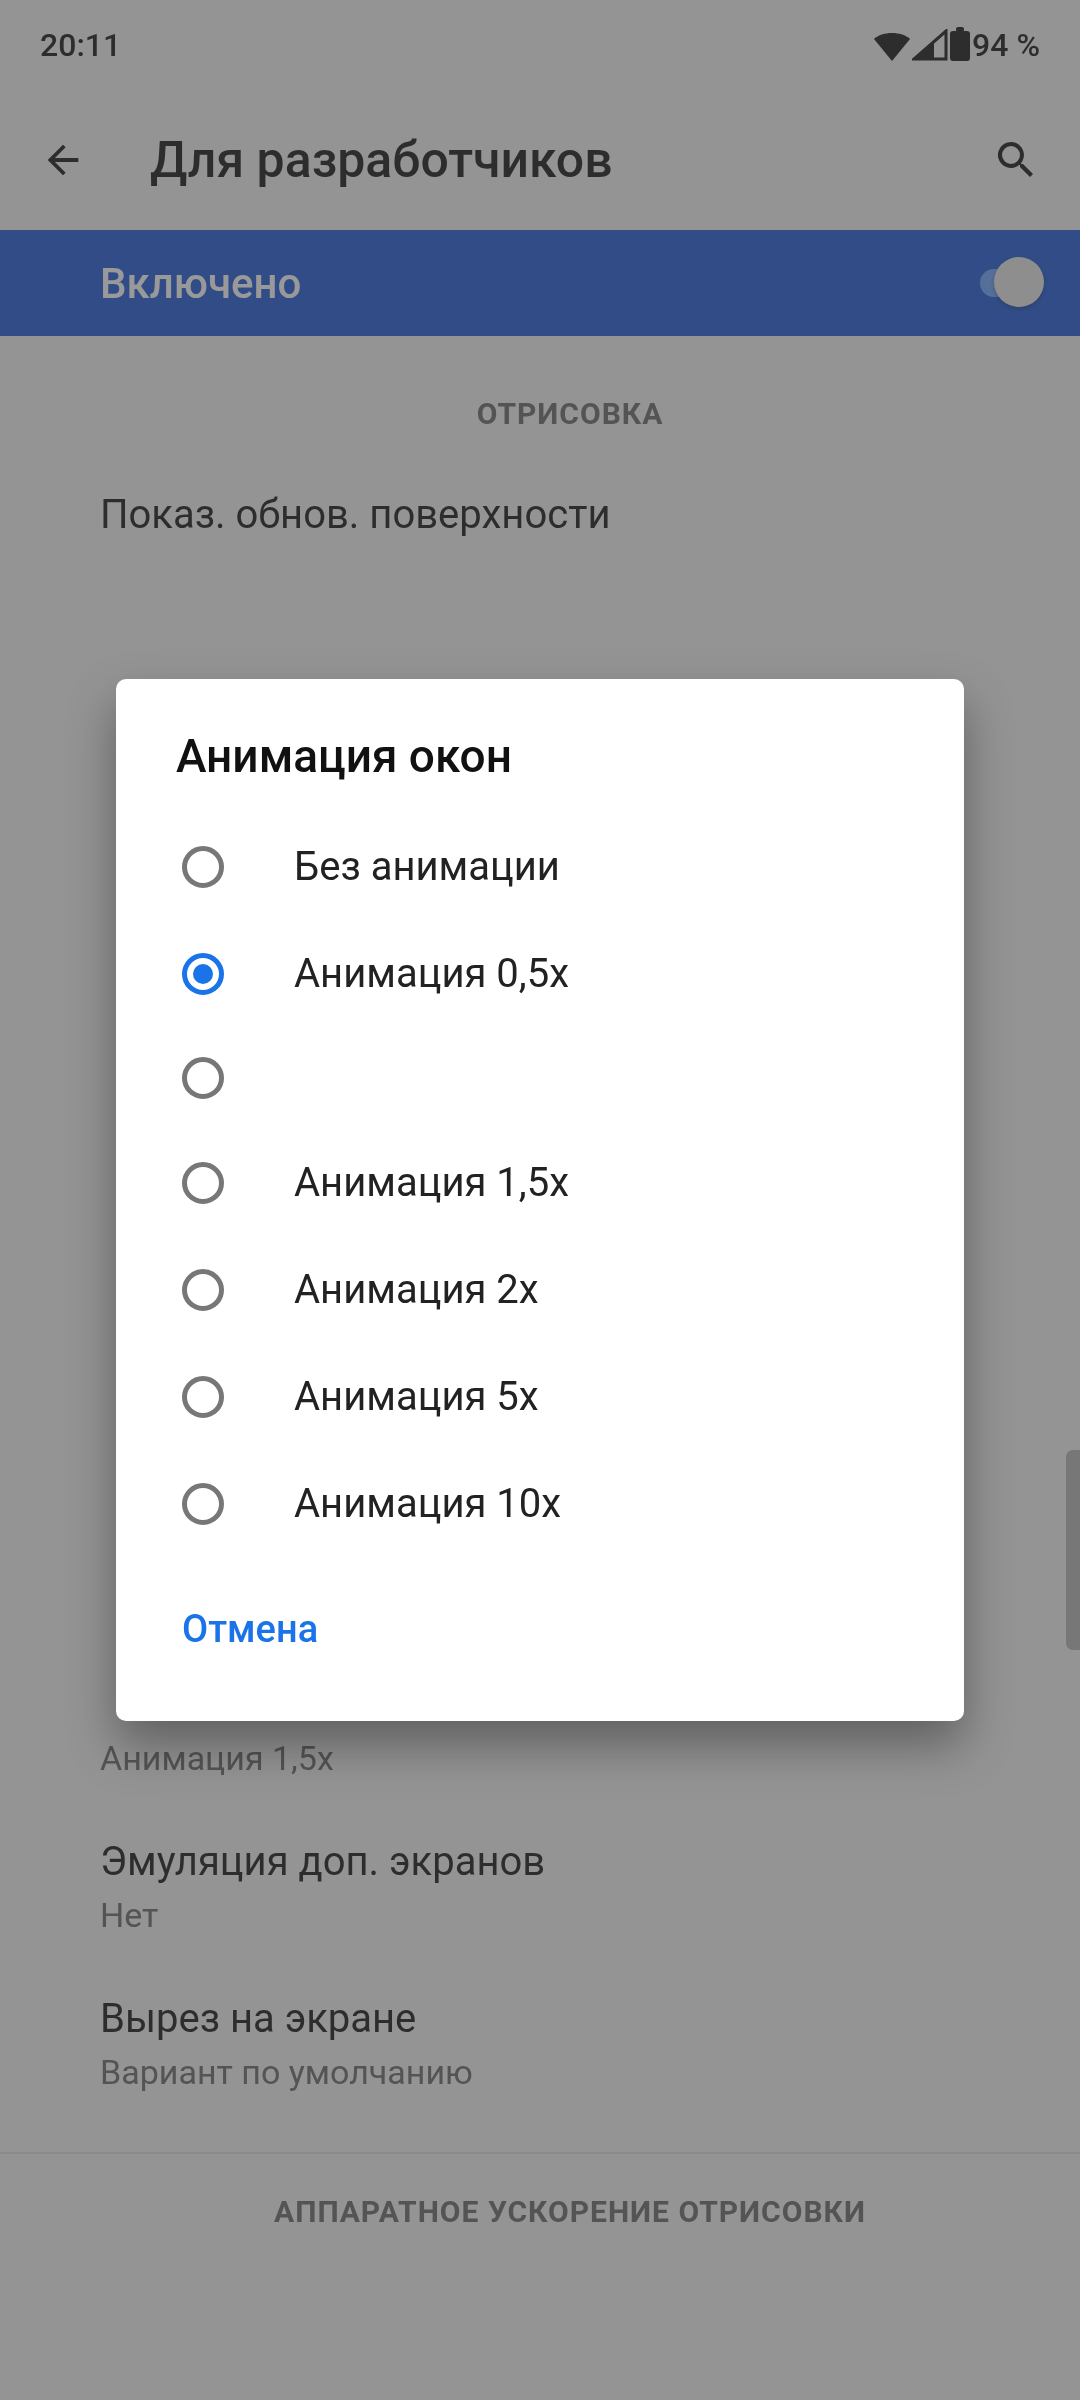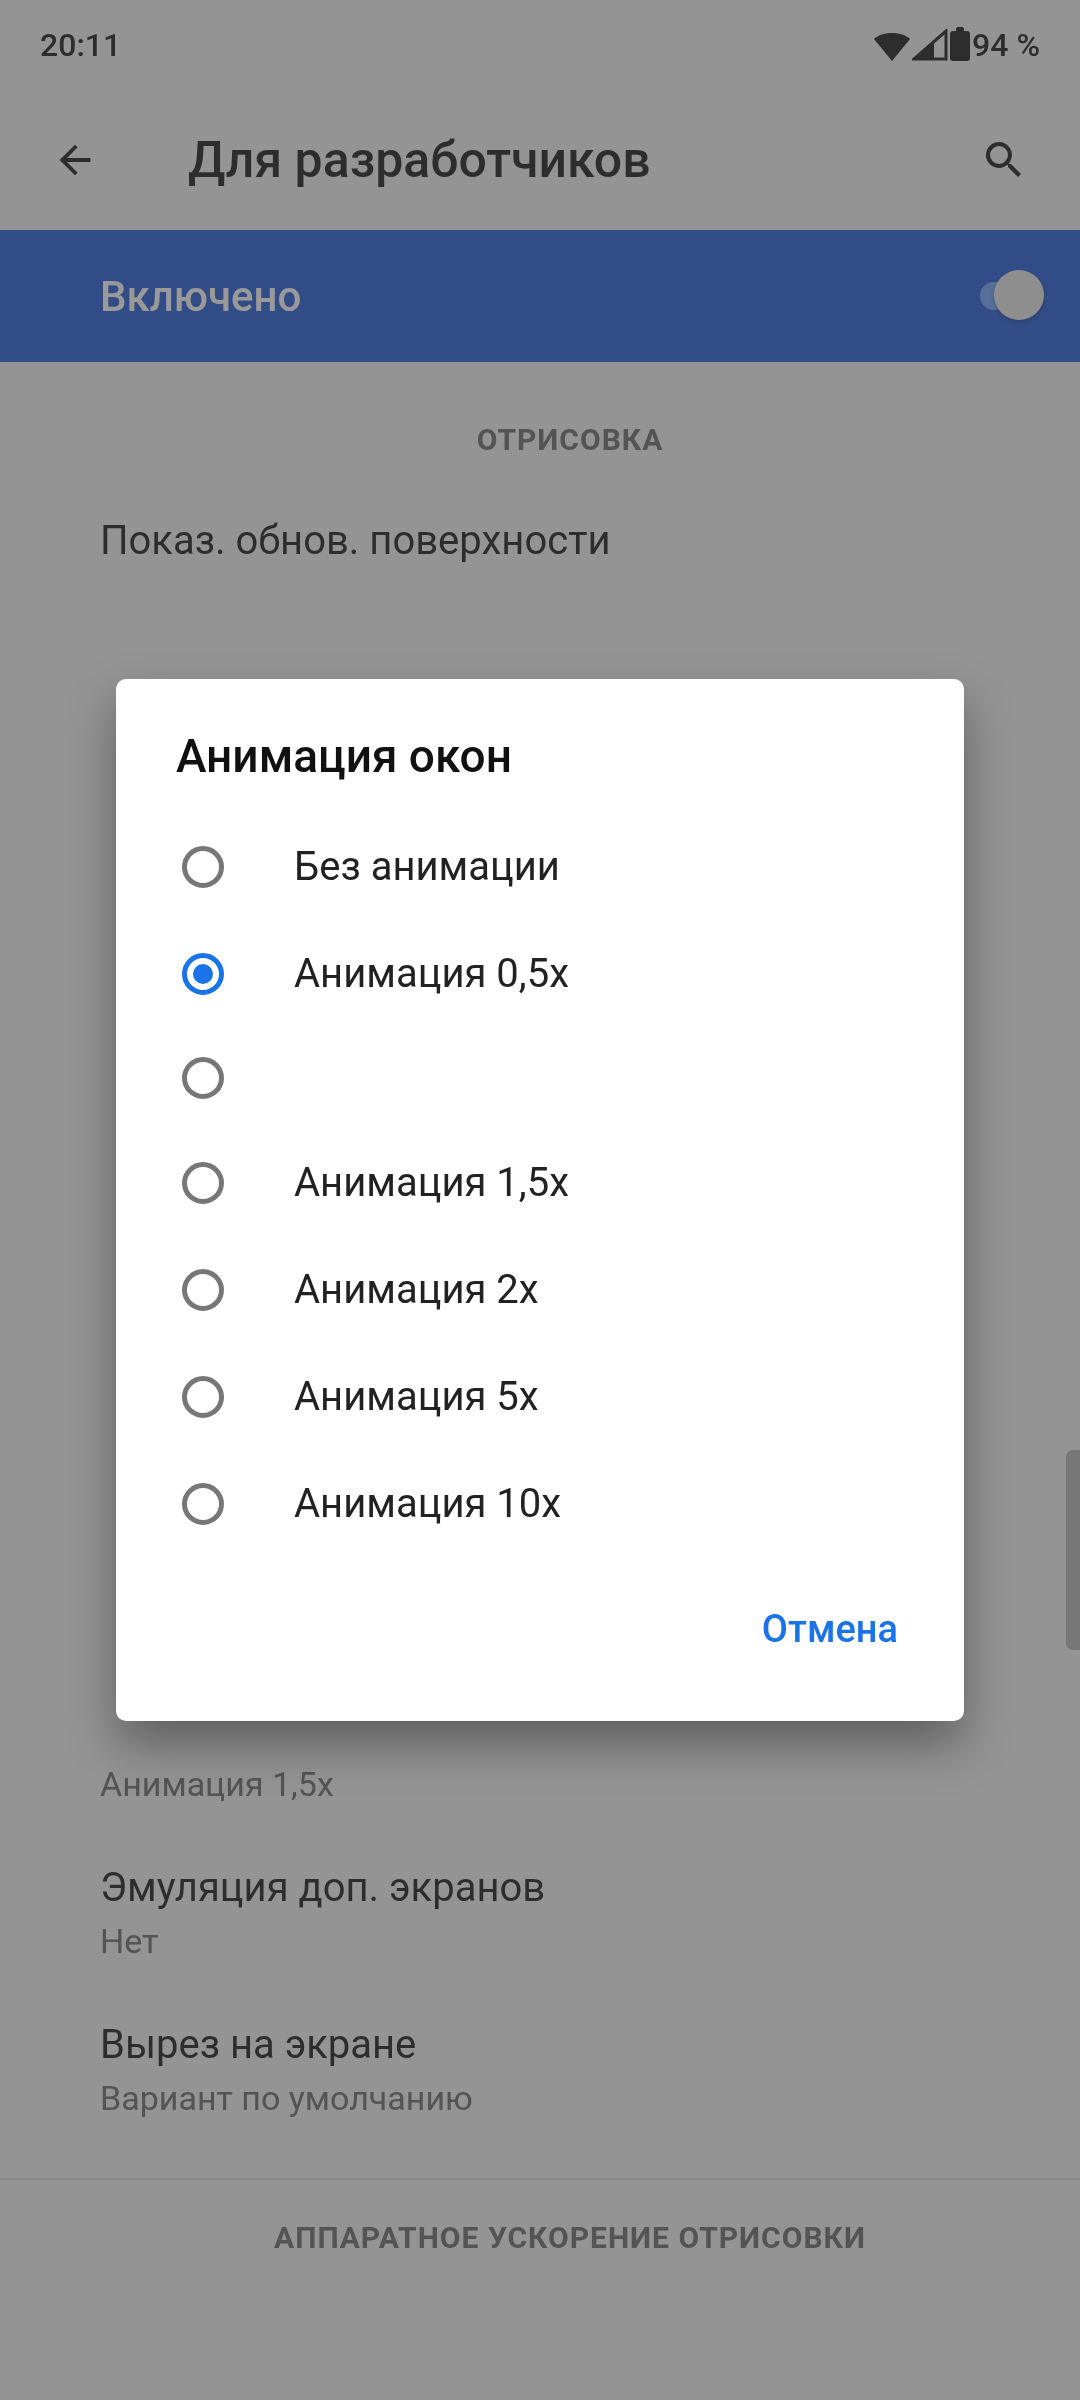--- a/index.html
+++ b/index.html
@@ -1,42 +1,42 @@
 <!DOCTYPE html>
 <html><head>
   <meta charset="utf-8">
   <style>
     * { margin:0; padding:0; box-sizing:border-box; font-family:Roboto,Arial,sans-serif; -webkit-font-smoothing:antialiased; }
     html,body { width:1080px; height:2400px; overflow:hidden; background:#f3f3f3; }
     .status-bar { height:90px; display:flex; align-items:center; justify-content:space-between; padding:0 40px; color:#111; font-size:32px; font-weight:500; }
     .status-right { display:flex; align-items:center; }
     .status-right svg { display:block; }
-    .app-bar { height:140px; display:flex; align-items:center; padding:0 52px; gap:90px; }
+    .app-bar { height:140px; display:flex; align-items:center; padding:0 40px; gap:64px; }
     .app-bar-title { font-size:50px; font-weight:500; color:#111; flex:1; }
-    .master-switch { height:132px; background:#1a56d6; display:flex; align-items:center; padding:0 40px 0 100px; }
+    .master-switch { height:106px; background:#1a56d6; display:flex; align-items:center; padding:0 40px 0 100px; }
     .master-switch-label { flex:1; font-size:42px; font-weight:500; color:#fff; }
     .switch { width:80px; height:48px; position:relative; }
     .switch-track { position:absolute; top:10px; width:60px; height:28px; background:#6aa3ff; border-radius:14px; right:0; }
     .switch-thumb { position:absolute; right:-4px; top:-2px; width:50px; height:50px; border-radius:50%; background:#e6e7e9; box-shadow:0 2px 4px rgba(0,0,0,0.3); }
     .content { padding-top:60px; }
     .section-header { font-size:30px; font-weight:700; color:#666; letter-spacing:1px; padding:0 40px 30px 100px; text-transform:uppercase;text-align:center; }
     .pref-item { padding:30px 40px 30px 100px; }
     .pref-title { font-size:40px; color:#111; margin-bottom:10px; }
     .pref-subtitle { font-size:34px; color:#666; }
     .divider { height:2px; background:#ddd; margin:30px 0 40px; }
     .scrim { position:absolute; inset:0; background:rgba(70,70,70,0.55); display:flex; align-items:center; justify-content:center; pointer-events:auto; }
     .dialog { width:848px; background:#fff; border-radius:10px; box-shadow:0 24px 48px rgba(0,0,0,0.35); padding:50px 0 30px; }
     .dialog-title { font-size:46px; font-weight:500; color:#111; padding:0 60px 30px; }
     .radio-list { display:flex; flex-direction:column;padding-left:6px; }
     .radio-item { display:flex; align-items:center; gap:70px; padding:30px 60px; cursor:pointer; }
     .radio { width:42px; height:42px; border-radius:50%; border:5px solid #777; position:relative; flex-shrink:0; }
     .radio.checked { border-color:#1a73e8; }
     .radio.checked::after { content:""; position:absolute; inset:6px; border-radius:50%; background:#1a73e8; }
     .radio-label { font-size:40px; color:#222; }
-    .dialog-actions { display:flex; justify-content:flex-end; padding:30px 40px 20px; }
+    .dialog-actions { display:flex; padding:30px 40px 20px; }
     .dialog-btn { font-size:38px; font-weight:500; color:#1a73e8; background:none; border:none; padding:20px 26px; cursor:pointer; }
     .scroll-indicator { position:absolute; right:0; top:1450px; width:14px; height:200px; background:#777; border-radius:7px 0 0 7px; }
   </style>
 </head>
 <body>
 
 <div class="status-bar">
   <span>20:11</span>
   <div class="status-right">
     <svg width="40" height="32" viewBox="0 0 40 32">

